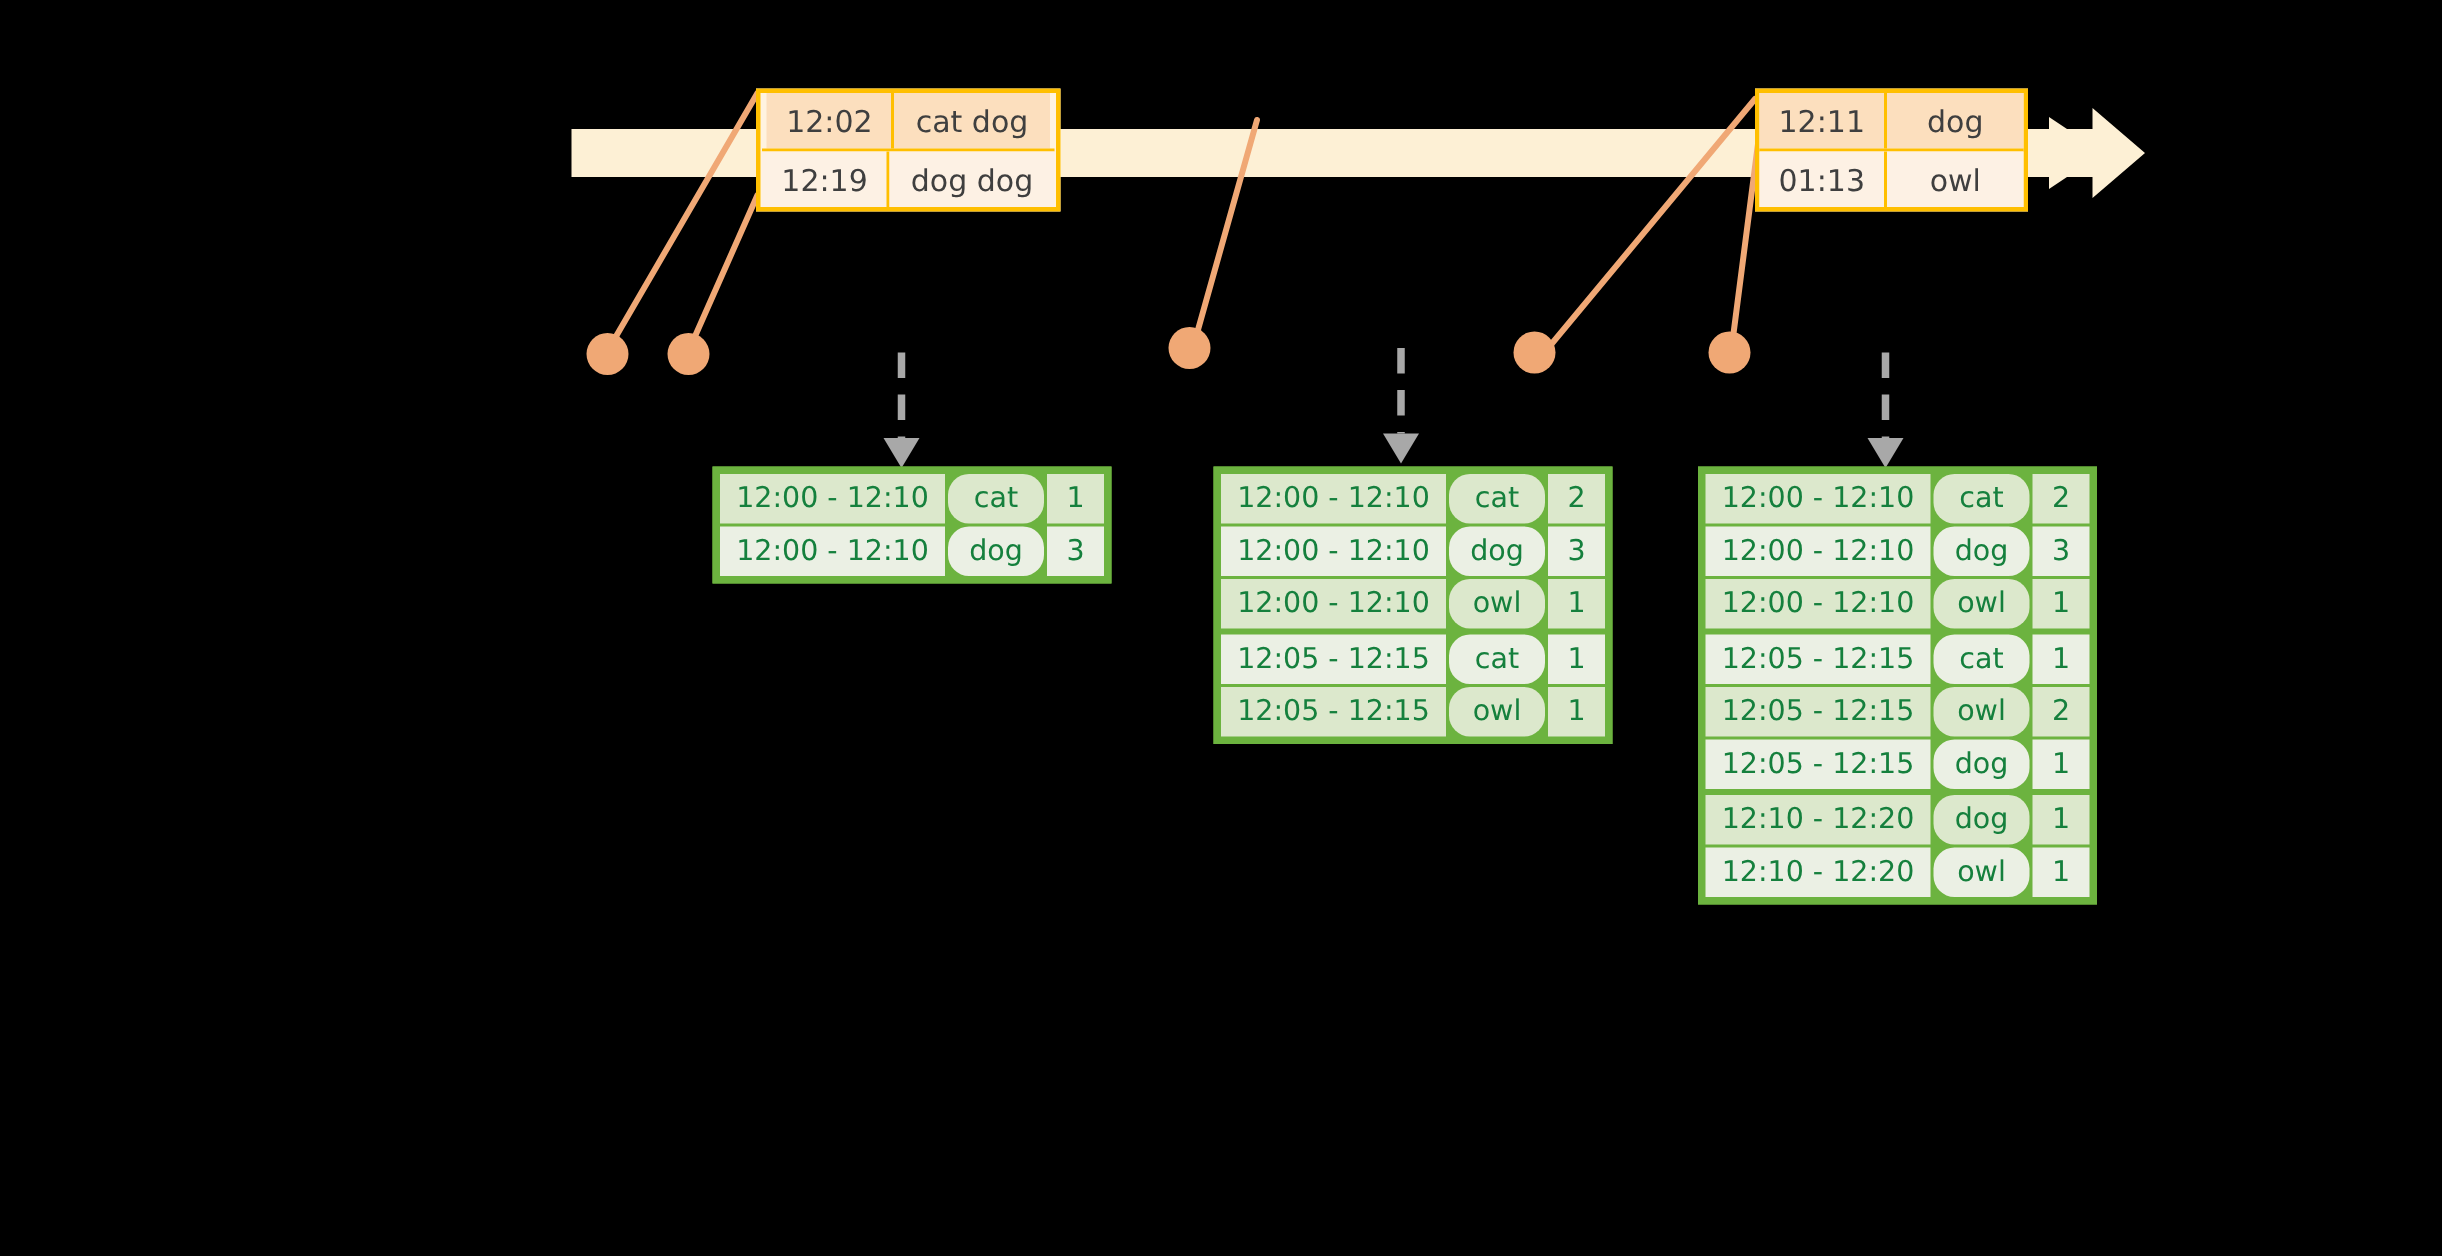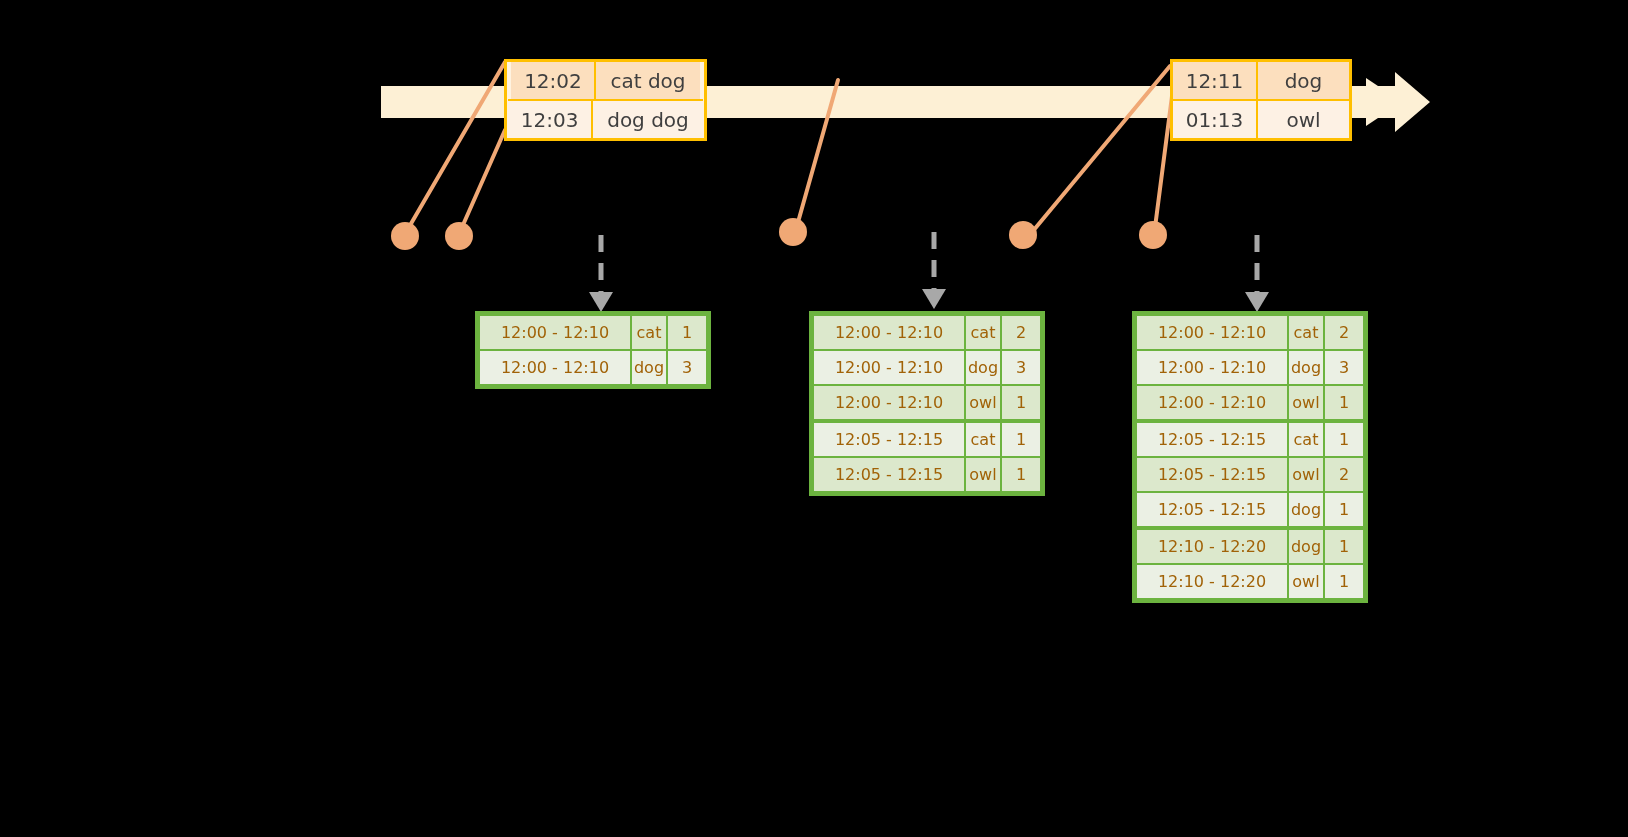--- a/index.html
+++ b/index.html
@@ -87,28 +87,28 @@
   }
   .rt-row {
     display: flex;
     gap: 2px;
     height: 33px;
   }
   .rt-cell {
     display: flex;
     align-items: center;
     justify-content: center;
-    font-size: 16px;
+    font-size: 19px;
     line-height: 1;
     white-space: nowrap;
-    color: #a16207;
+    color: #15803d;
     box-sizing: border-box;
   }
   .rt-window { width: 150px; }
-  .rt-key    { width: 34px; }
+  .rt-key    { width: 64px; border-radius: 14px; }
   .rt-count  { width: 38px; }
   .tone-a .rt-cell { background: #DCE8CC; }
   .tone-b .rt-cell { background: #EBF0E4; }
   .grp-sep { margin-top: 2px; }
 </style>
 </head>
 <body>
 
 <div id="stage">
 
@@ -151,21 +151,21 @@
       </g>
     </g>
   </svg>
 
   <div class="event-box" style="left:504px; top:59px; width:203px; height:82px;align-items:center;">
     <div class="event-row shade-a">
       <div class="ev-time">12:02</div>
       <div class="ev-payload">cat dog</div>
     </div>
     <div class="event-row shade-b">
-      <div class="ev-time">12:03</div>
+      <div class="ev-time">12:19</div>
       <div class="ev-payload">dog dog</div>
     </div>
   </div>
 
 
   <div class="event-box" style="left:1170px; top:59px; width:182px; height:82px;">
     <div class="event-row shade-a">
       <div class="ev-time">12:11</div>
       <div class="ev-payload">dog</div>
     </div>

